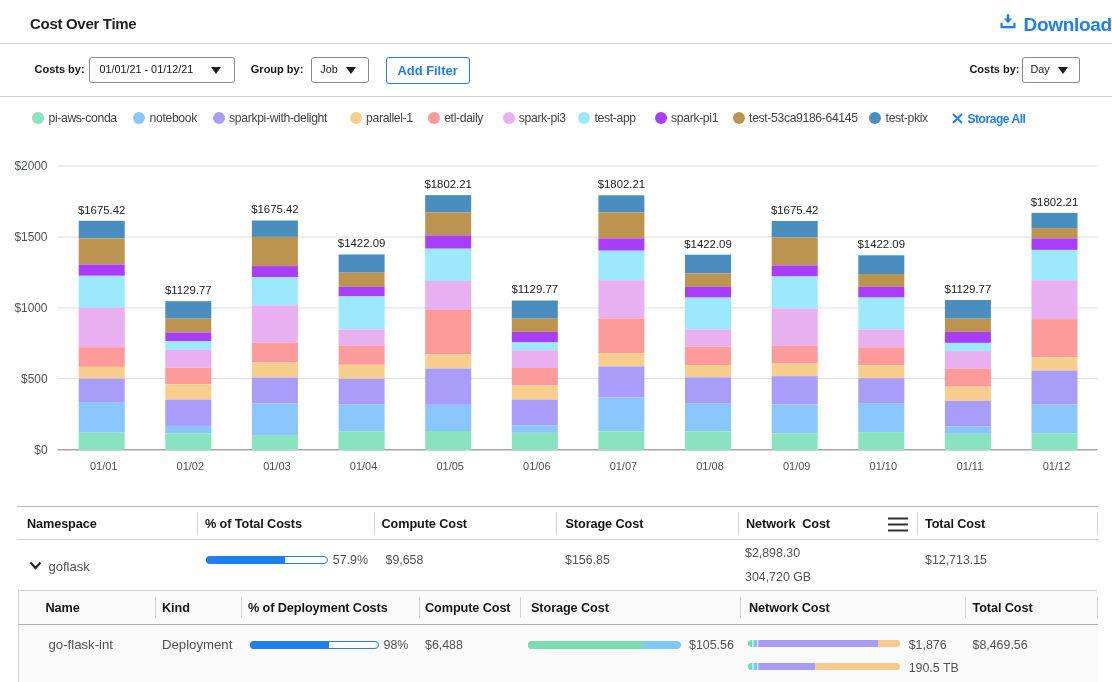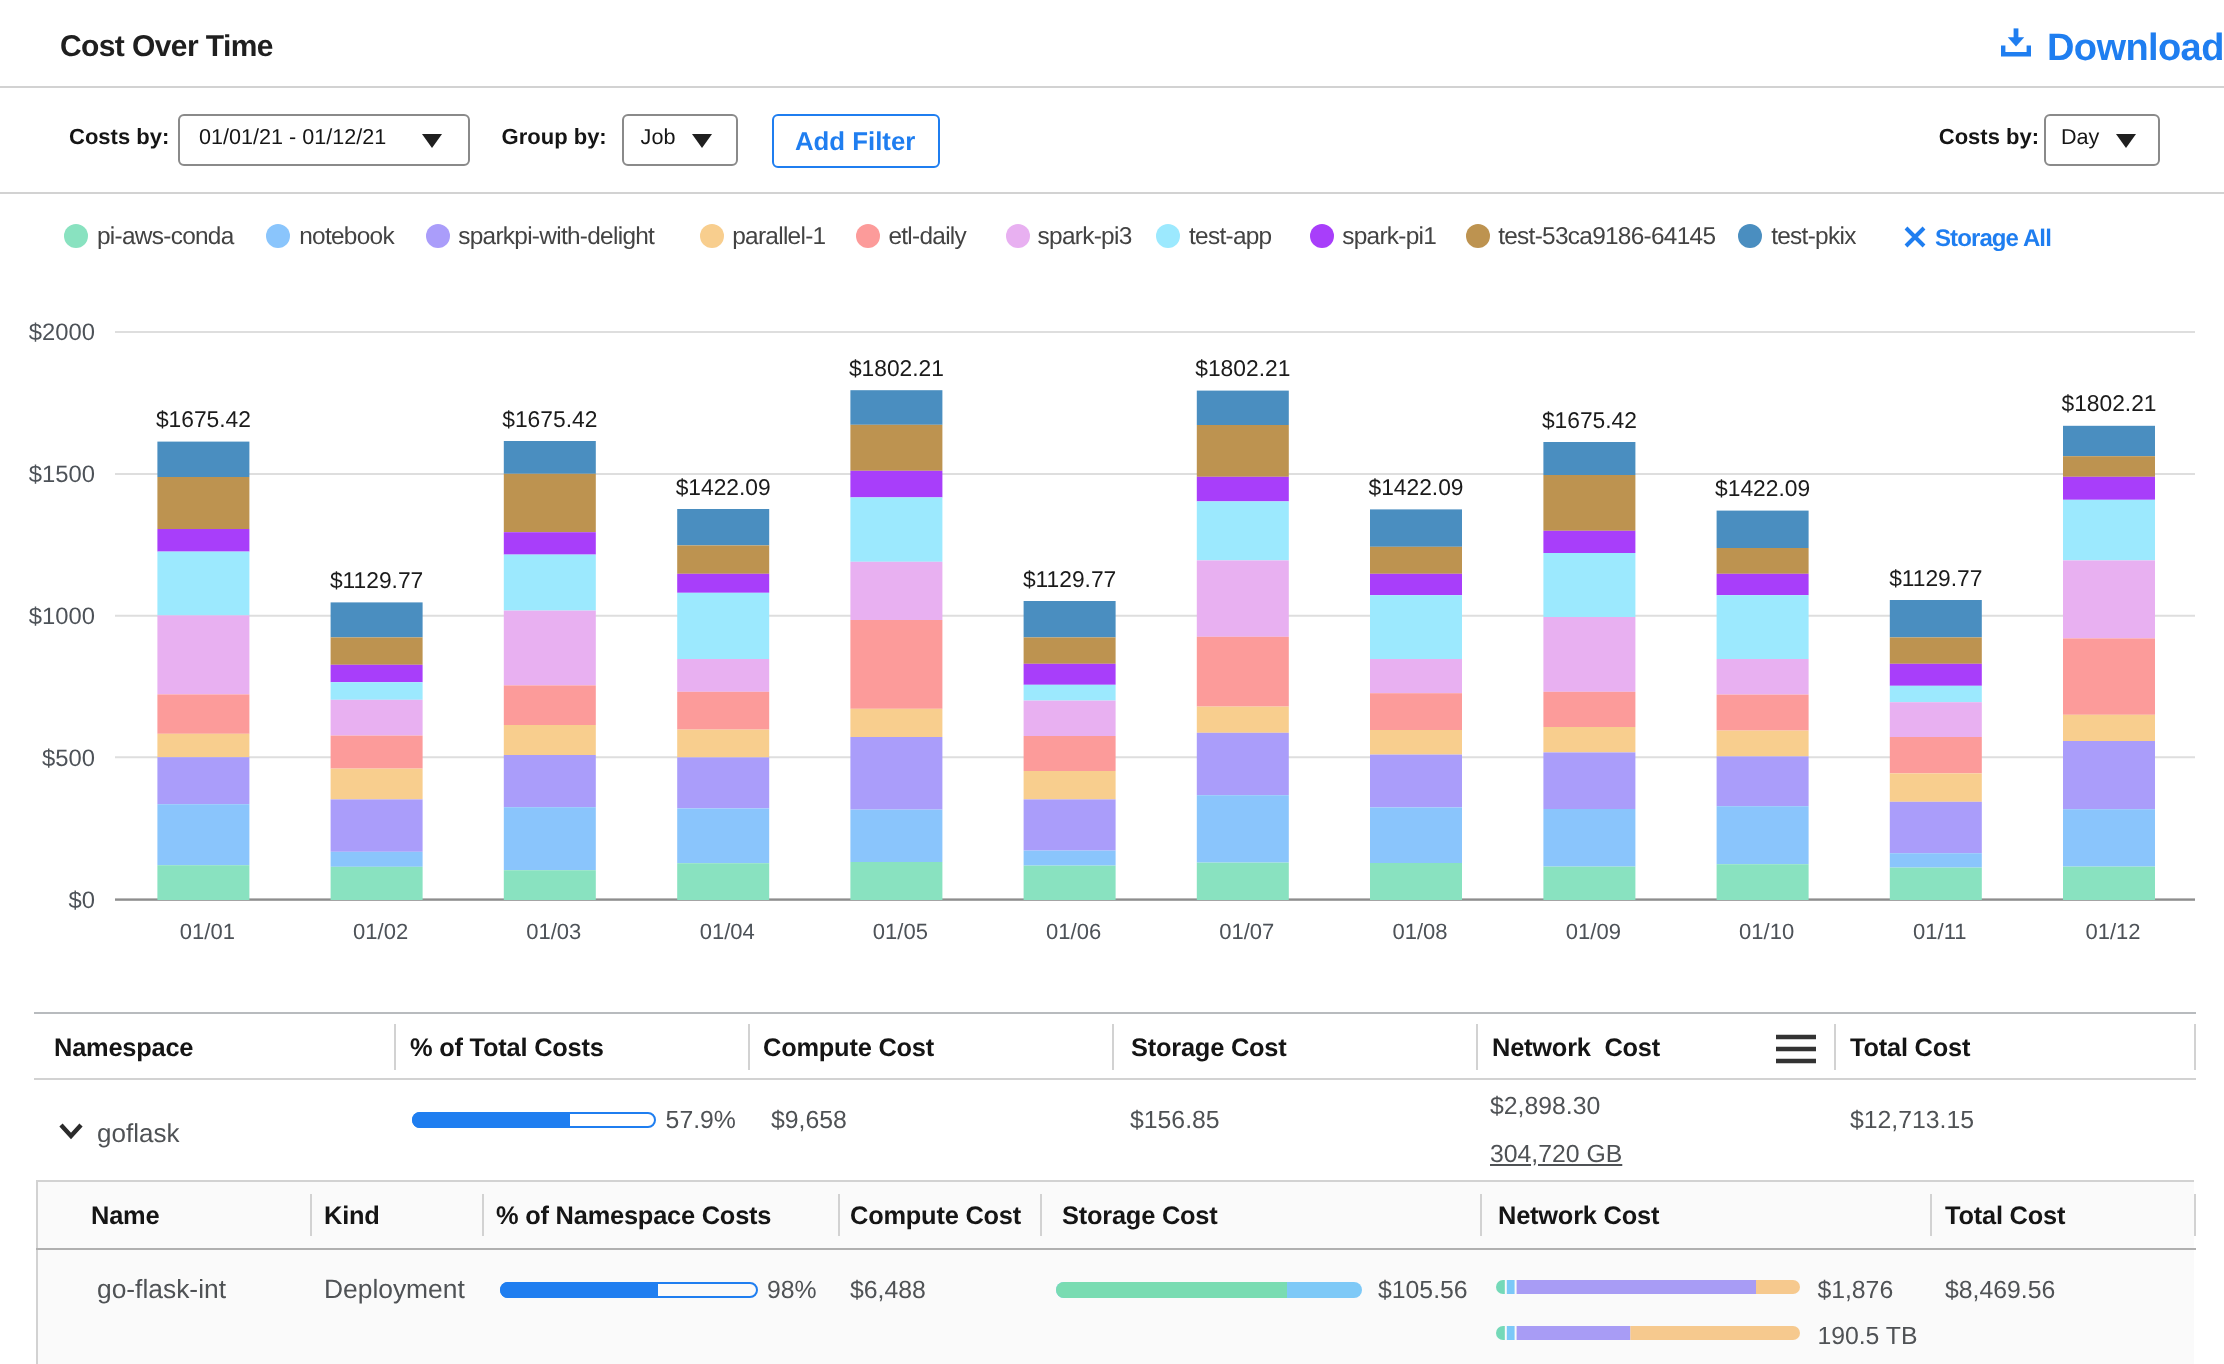--- a/index.html
+++ b/index.html
@@ -247,27 +247,27 @@
 <svg class="abs" style="left:29px;top:561px;" width="13" height="9" viewBox="0 0 13 9">
  <path d="M1.5 1.5 L6.5 7 L11.5 1.5" stroke="#2b2b2b" stroke-width="2.2" fill="none"></path>
 </svg>
 <div class="celltxt" style="left:48.5px;top:559px;font-size:13px;">goflask</div>
 <div class="abs" style="left:205.5px;top:555.8px;width:122px;height:8.5px;border:1px solid #1F7EF0;border-radius:5px;"></div>
 <div class="abs" style="left:205.5px;top:555.8px;width:79px;height:8.5px;background:#1F7EF0;border-radius:5px 0 0 5px;"></div>
 <div class="celltxt" style="left:332.8px;top:553px;">57.9%</div>
 <div class="celltxt" style="left:385.5px;top:553px;">$9,658</div>
 <div class="celltxt" style="left:565px;top:553px;">$156.85</div>
 <div class="celltxt" style="left:745px;top:546px;">$2,898.30</div>
-<div class="celltxt" style="left:745px;top:570px;text-decoration:underline;">304,720 GB</div>
+<div class="celltxt" style="left:745px;top:570px;">304,720 GB</div>
 <div class="celltxt" style="left:925px;top:553px;">$12,713.15</div>
 
 <div class="abs" style="left:17.5px;top:589.5px;width:1079.5px;height:92.5px;background:#fafafa;border-left:1px solid #d2d2d2;border-top:1px solid #d2d2d2;"></div>
 <div class="hdrtxt" style="left:45.5px;top:601px;">Name</div>
 <div class="hdrtxt" style="left:162px;top:601px;">Kind</div>
-<div class="hdrtxt" style="left:248px;top:601px;">% of Namespace Costs</div>
+<div class="hdrtxt" style="left:248px;top:601px;">% of Deployment Costs</div>
 <div class="hdrtxt" style="left:425px;top:601px;">Compute Cost</div>
 <div class="hdrtxt" style="left:531px;top:601px;">Storage Cost</div>
 <div class="hdrtxt" style="left:749px;top:601px;">Network Cost</div>
 <div class="hdrtxt" style="left:972.5px;top:601px;">Total Cost</div>
 <div class="vline" style="left:154.6px;top:597px;height:21px;"></div>
 <div class="vline" style="left:240.7px;top:597px;height:21px;"></div>
 <div class="vline" style="left:419.4px;top:597px;height:21px;"></div>
 <div class="vline" style="left:519.6px;top:597px;height:21px;"></div>
 <div class="vline" style="left:740px;top:597px;height:21px;"></div>
 <div class="vline" style="left:965px;top:597px;height:21px;"></div>

